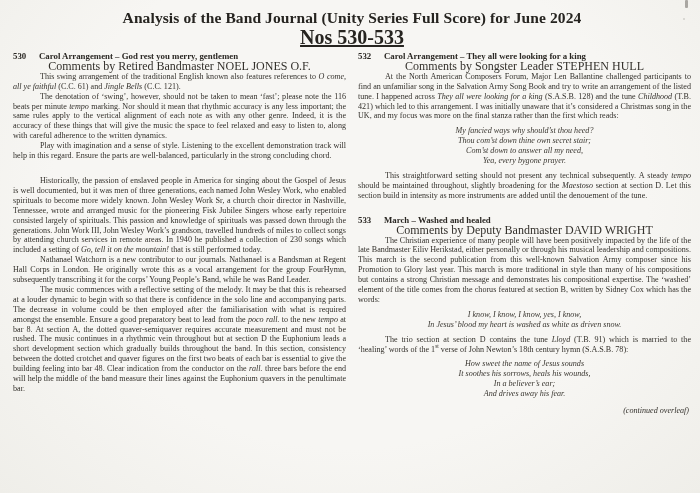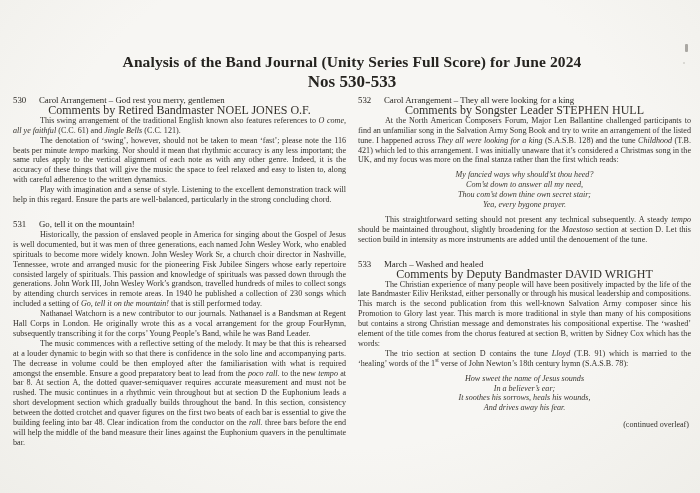--- a/index.html
+++ b/index.html
@@ -3,35 +3,35 @@
 <meta charset="utf-8">
 <style>
   * { margin: 0; padding: 0; box-sizing: border-box; }
   html, body { width: 700px; height: 493px; overflow: hidden; }
   body {
     font-family: "Liberation Serif", "DejaVu Serif", serif;
     background: radial-gradient(ellipse at 50% 40%, #f7f6f3 60%, #efeee9 100%);
     color: #33302b;
     position: relative;
   }
-  .page { width: 700px; height: 435px; padding: 8px 9px 0 13px; position: relative; margin-top: 44px; }
+  .page { width: 700px; height: 435px; padding: 8px 9px 0 13px; position: relative; }
   .doc-title { text-align: center; font-weight: bold; color: #262420; margin-bottom: 5px; }
   .doc-title .t1 { display: block; font-size: 15.5px; line-height: 20px; letter-spacing: 0.1px; }
-  .doc-title .t2 { display: block; font-size: 17px; line-height: 19px; }
+  .doc-title .t2 { display: block; font-size: 20px; line-height: 19px; text-decoration: underline; }
   .cols { display: flex; gap: 12px; margin-top: 3px; }
   .col { width: 333px; font-size: 8.1px; line-height: 9.9px; text-align: justify; }
   section + section { margin-top: 15px; }
-  .sec-head { display: flex; font-weight: normal; font-size: 8.8px; color: #2a2723; }
+  .sec-head { display: flex; font-weight: bold; font-size: 8.8px; color: #2a2723; }
   .sec-num { flex: none; width: 26px; }
   .sec-title { flex: 1; }
   .sec-byline { text-align: center; font-size: 12px; }
   .para { margin: 0; text-indent: 27px; }
   .para span, .para em { text-indent: 0; }
   .verse { text-align: center; font-style: italic; margin: 5px 0; color: #3a3731; }
-  .note-right { text-align: right; margin-top: 7px; padding-right: 2px; }
+  .note-right { text-align: right; font-style: italic; margin-top: 7px; padding-right: 2px; }
   sup { font-size: 0.68em; vertical-align: super; line-height: 0; }
   .artifact { position: absolute; background: #6d6a64; border-radius: 1px; }
   .artifact.a1 { right: 12px; top: 0; width: 3px; height: 8px; opacity: 0.55; }
   .artifact.a2 { right: 15px; top: 18px; width: 2px; height: 2px; opacity: 0.25; }
 </style>
 </head>
 <body>
 
 <div class="page">
   <div class="artifact a1"></div>
@@ -46,56 +46,56 @@
           <div class="sec-head">
             <span class="sec-num">530</span>
             <span class="sec-title">Carol Arrangement – God rest you merry, gentlemen</span>
           </div>
           <div class="sec-byline">Comments by Retired Bandmaster NOEL JONES O.F.</div>
           <p class="para"><span>This swing arrangement of the traditional English known also features references to </span><em>O come, all ye faithful</em><span> (C.C. 61) and </span><em>Jingle Bells</em><span> (C.C. 121).</span></p>
           <p class="para"><span>The denotation of ‘swing’, however, should not be taken to mean ‘fast’; please note the 116 beats per minute </span><em>tempo</em><span> marking. Nor should it mean that rhythmic accuracy is any less important; the same rules apply to the vertical alignment of each note as with any other genre. Indeed, it is the accuracy of these things that will give the music the space to feel relaxed and easy to listen to, along with careful adherence to the written dynamics.</span></p>
           <p class="para"><span>Play with imagination and a sense of style. Listening to the excellent demonstration track will help in this regard. Ensure the parts are well-balanced, particularly in the strong concluding chord.</span></p>
         </section>
         <section>
-          <div class="sec-head">
-            <span class="sec-num">531</span>
-            <span class="sec-title">Go, tell it on the mountain!</span>
-          </div>
           <p class="para"><span>Historically, the passion of enslaved people in America for singing about the Gospel of Jesus is well documented, but it was men of three generations, each named John Wesley Work, who enabled spirituals to become more widely known. John Wesley Work Sr, a church choir director in Nashville, Tennessee, wrote and arranged music for the pioneering Fisk Jubilee Singers whose early repertoire consisted largely of spirituals. This passion and knowledge of spirituals was passed down through the generations. John Work III, John Wesley Work’s grandson, travelled hundreds of miles to collect songs by attending church services in remote areas. In 1940 he published a collection of 230 songs which included a setting of </span><em>Go, tell it on the mountain!</em><span> that is still performed today.</span></p>
           <p class="para"><span>Nathanael Watchorn is a new contributor to our journals. Nathanael is a Bandsman at Regent Hall Corps in London. He originally wrote this as a vocal arrangement for the group FourHymn, subsequently transcribing it for the corps’ Young People’s Band, while he was Band Leader.</span></p>
           <p class="para"><span>The music commences with a reflective setting of the melody. It may be that this is rehearsed at a louder dynamic to begin with so that there is confidence in the solo line and accompanying parts. The decrease in volume could be then employed after the familiarisation with what is required amongst the ensemble. Ensure a good preparatory beat to lead from the </span><em>poco rall.</em><span> to the new </span><em>tempo</em><span> at bar 8. At section A, the dotted quaver-semiquaver requires accurate measurement and must not be rushed. The music continues in a rhythmic vein throughout but at section D the Euphonium leads a short development section which gradually builds throughout the band. In this section, consistency between the dotted crotchet and quaver figures on the first two beats of each bar is essential to give the building feeling into bar 48. Clear indication from the conductor on the </span><em>rall.</em><span> three bars before the end will help the middle of the band measure their lines against the Euphonium quavers in the penultimate bar.</span></p>
         </section>
       </div>
     <div class="col">
         <section>
           <div class="sec-head">
             <span class="sec-num">532</span>
             <span class="sec-title">Carol Arrangement – They all were looking for a king</span>
           </div>
           <div class="sec-byline">Comments by Songster Leader STEPHEN HULL</div>
           <p class="para"><span>At the North American Composers Forum, Major Len Ballantine challenged participants to find an unfamiliar song in the Salvation Army Song Book and try to write an arrangement of the listed tune. I happened across </span><em>They all were looking for a king</em><span> (S.A.S.B. 128) and the tune </span><em>Childhood</em><span> (T.B. 421) which led to this arrangement. I was initially unaware that it’s considered a Christmas song in the UK, and my focus was more on the final stanza rather than the first which reads:</span></p>
           <div class="verse">
             <div class="verse-line">My fancied ways why should’st thou heed?</div>
+            <div class="verse-line">Thou com’st down thine own secret stair;</div>
             <div class="verse-line">Com’st down to answer all my need,</div>
-            <div class="verse-line">Thou com’st down thine own secret stair;</div>
             <div class="verse-line">Yea, every bygone prayer.</div>
           </div>
           <p class="para"><span>This straightforward setting should not present any technical subsequently. A steady </span><em>tempo</em><span> should be maintained throughout, slightly broadening for the </span><em>Maestoso</em><span> section at section D. Let this section build in intensity as more instruments are added until the denouement of the tune.</span></p>
         </section>
         <section>
           <div class="sec-head">
             <span class="sec-num">533</span>
             <span class="sec-title">March – Washed and healed</span>
           </div>
           <div class="sec-byline">Comments by Deputy Bandmaster DAVID WRIGHT</div>
           <p class="para"><span>The Christian experience of many people will have been positively impacted by the life of the late Bandmaster Eiliv Herikstad, either personally or through his musical leadership and compositions. This march is the second publication from this well-known Salvation Army composer since his Promotion to Glory last year. This march is more traditional in style than many of his compositions but contains a strong Christian message and demonstrates his compositional expertise. The ‘washed’ element of the title comes from the chorus featured at section B, written by Sidney Cox which has the words:</span></p>
+          <div class="verse">
+            <div class="verse-line">I know, I know, I know, yes, I know,</div>
+            <div class="verse-line">In Jesus’ blood my heart is washed as white as driven snow.</div>
+          </div>
           <p class="para"><span>The trio section at section D contains the tune </span><em>Lloyd</em><span> (T.B. 91) which is married to the ‘healing’ words of the 1</span><sup>st</sup><span> verse of John Newton’s 18th century hymn (S.A.S.B. 78):</span></p>
           <div class="verse">
             <div class="verse-line">How sweet the name of Jesus sounds</div>
+            <div class="verse-line">It soothes his sorrows, heals his wounds,</div>
             <div class="verse-line">In a believer’s ear;</div>
-            <div class="verse-line">It soothes his sorrows, heals his wounds,</div>
             <div class="verse-line">And drives away his fear.</div>
           </div>
           <div class="note-right">(continued overleaf)</div>
         </section>
       </div>
   </div>
 </div>
 
 </body></html>

